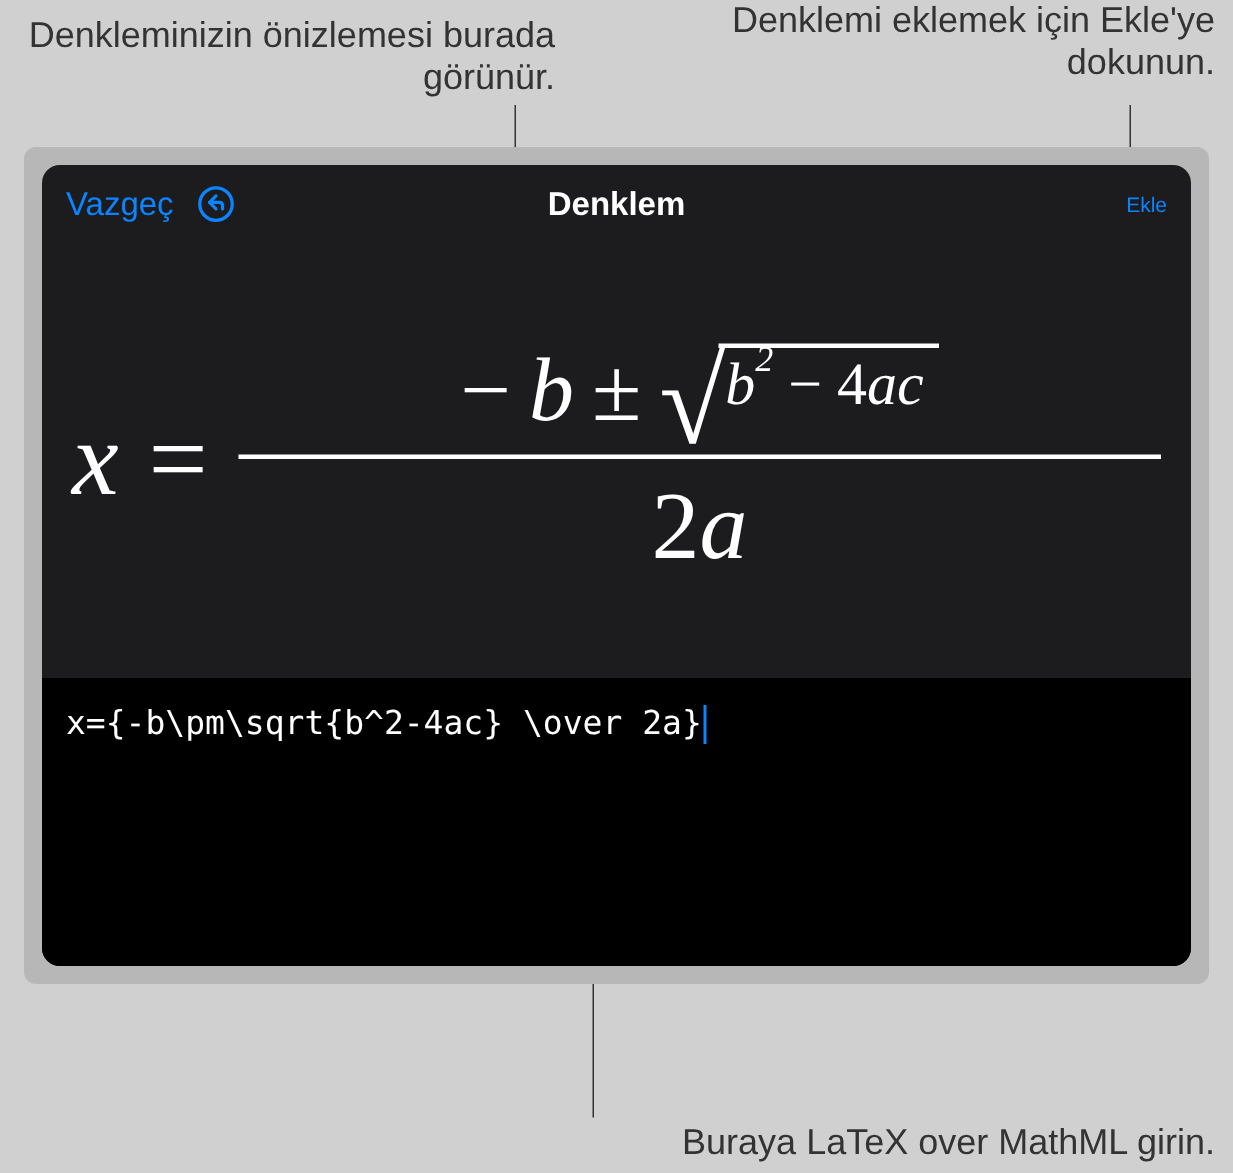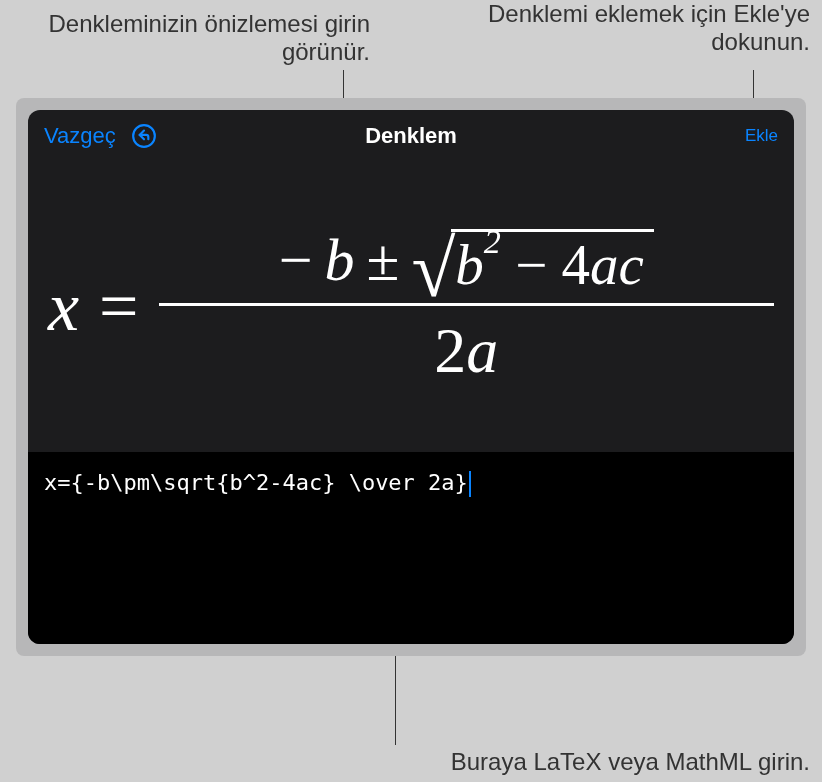--- a/index.html
+++ b/index.html
@@ -136,21 +136,21 @@
       font-size: 22px;
       font-weight: 600;
       position: absolute;
       left: 50%;
       transform: translateX(-50%);
       text-align: center;
     }
     
     .insert-btn {
       color: #0a84ff;
-      font-size: 17px;
+      font-size: 14px;
       background: none;
       border: none;
       cursor: pointer;
     }
     
     .preview-area {
       flex: 0 0 auto;
       height: 290px;
       display: flex;
       align-items: center;
@@ -218,21 +218,21 @@
       font-style: normal;
       line-height: 0.85;
       margin-right: -4px;
       position: relative;
       top: 8px;
     }
     
     .sqrt-content {
       border-top: 3px solid #fff;
       padding: 0 10px 0 4px;
-      font-size: 57px;
+      font-size: 40px;
       position: relative;
       top: 2px;
     }
     
     .sup {
       font-size: 0.6em;
       vertical-align: super;
       position: relative;
       top: -0.3em;
     }
@@ -273,21 +273,21 @@
     
     @keyframes blink {
       0%, 50% { opacity: 1; }
       51%, 100% { opacity: 0; }
     }
   </style>
 </head>
 <body>
 
 <div class="callout-top-left">
-  <span>Denkleminizin önizlemesi girin görünür.</span>
+  <span>Denkleminizin önizlemesi burada görünür.</span>
 </div>
 
 <div class="callout-top-right">
   <span>Denklemi eklemek için Ekle'ye dokunun.</span>
 </div>
 
 <div class="callout-line-tl"></div>
 <div class="callout-line-tr"></div>
 <div class="callout-line-b"></div>
 
@@ -336,14 +336,14 @@
     </div>
 
     <div class="input-area">
       <span class="input-text">x={-b\pm\sqrt{b^2-4ac} \over 2a}</span><span class="cursor"></span>
     </div>
 
   </div>
 </div>
 
 <div class="callout-bottom">
-  <span>Buraya LaTeX veya MathML girin.</span>
+  <span>Buraya LaTeX over MathML girin.</span>
 </div>
 
 </body></html>

